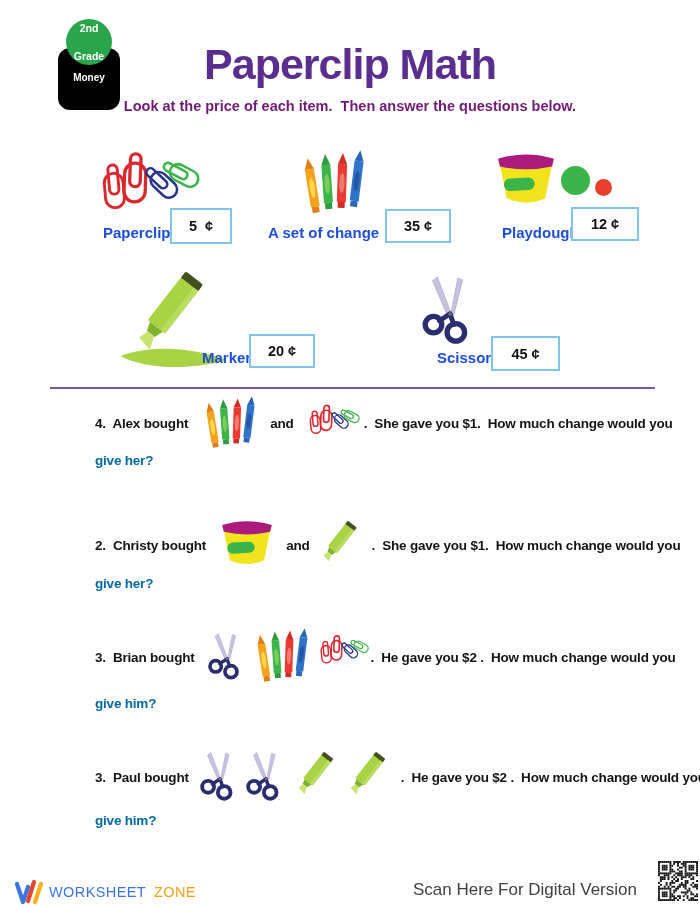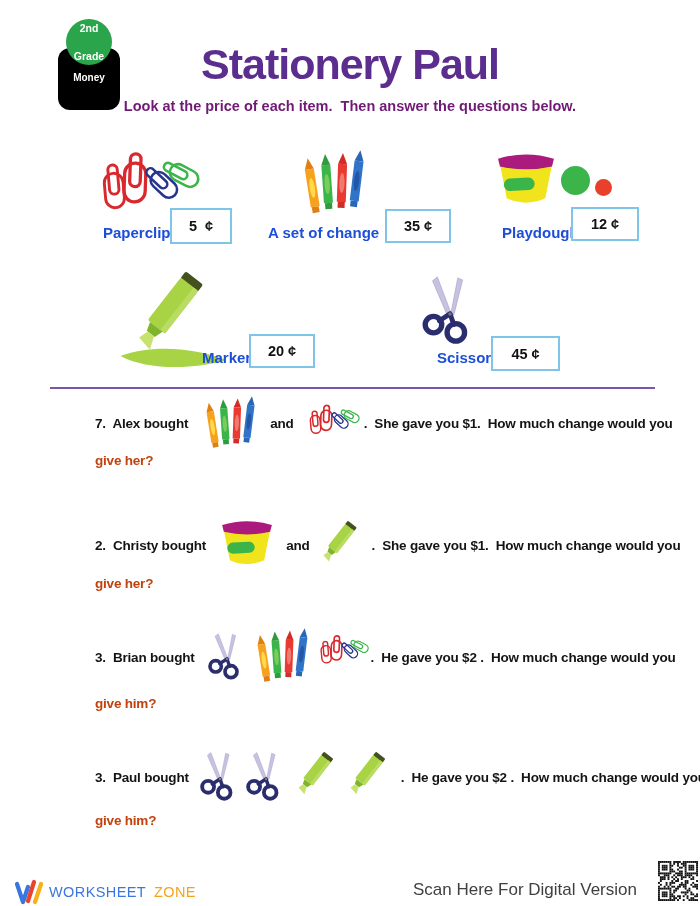--- a/index.html
+++ b/index.html
@@ -23,21 +23,21 @@
   
   .abs{position:absolute;}
   .item-label{position:absolute;font-size:15px;font-weight:700;color:#1d4ed8;white-space:nowrap;}
   .price-box{position:absolute;border:2px solid #7fc5e8;background:#fff;display:flex;
     align-items:center;justify-content:center;font-size:14.5px;font-weight:700;white-space:pre;}
   .ball{position:absolute;border-radius:50%;}
   .divider{position:absolute;left:50px;top:387px;width:605px;height:2px;background:#7a57a5;}
   
   .qrow{position:absolute;display:flex;align-items:center;white-space:pre;
     font-size:13.5px;font-weight:700;color:#141414;letter-spacing:-0.2px;}
-  .qline2{position:absolute;font-size:13.5px;font-weight:700;color:#c2410c;letter-spacing:-0.2px;}
+  .qline2{position:absolute;font-size:13.5px;font-weight:700;color:#0369a1;letter-spacing:-0.2px;}
   .qi{flex:0 0 auto;}
   
   .brand{position:absolute;left:14px;top:879px;display:flex;align-items:center;}
   .brand-text{font-weight:400;font-size:14.5px;letter-spacing:0.4px;margin-left:5px;}
   .brand-first{color:#3b76e0;}
   .brand-second{color:#f6a21d;margin-left:8px;}
   .scan{position:absolute;left:413px;top:880px;font-size:17px;font-weight:400;color:#404040;}
   .qr{position:absolute;left:658px;top:860px;width:40px;height:42px;}
 </style>
 </head>
@@ -134,21 +134,21 @@
   <div class="badge-circle">
     <span>2nd</span>
     <span>Grade</span>
   </div>
   <div class="badge-rect">
     <span class="badge-math">Math</span>
     <span class="badge-div"></span>
     <span class="badge-money">Money</span>
   </div>
 
-  <div class="title">Stationery Paul</div>
+  <div class="title">Paperclip Math</div>
   <div class="subtitle">Look at the price of each item.  Then answer the questions below.</div>
 
   <svg class="abs" style="left:92px;top:146px;width:112px;height:72px">
       <use href="#paperclips"></use>
     </svg>
   <div class="item-label" style="left:103px;top:224px">Paperclip</div>
   <div class="price-box" style="left:170px;top:208px;width:58px;height:32px">5  ¢</div>
 
   <svg class="abs" style="left:303px;top:150px;width:66px;height:66px">
       <use href="#crayons"></use>
@@ -172,21 +172,21 @@
 
   <svg class="abs" style="left:420px;top:276px;width:60px;height:70px">
       <use href="#scissors"></use>
     </svg>
   <div class="item-label" style="left:437px;top:349px">Scissors</div>
   <div class="price-box" style="left:491px;top:336px;width:65px;height:31px">45 ¢</div>
 
   <div class="divider"></div>
 
   <div class="qrow" style="left:95px;top:396px;height:54px">
-    <span>7.  Alex bought</span>
+    <span>4.  Alex bought</span>
     <svg class="qi" style="width:60px;height:54px;margin:0 8px 0 14px">
         <use href="#crayons"></use>
       </svg>
     <span>and</span>
     <svg class="qi" style="width:58px;height:46px;margin:0 2px 6px 10px">
         <use href="#paperclips"></use>
       </svg>
     <span>.  She gave you $1.  How much change would you</span>
   </div>
   <div class="qline2" style="left:95px;top:453px">give her?</div>

